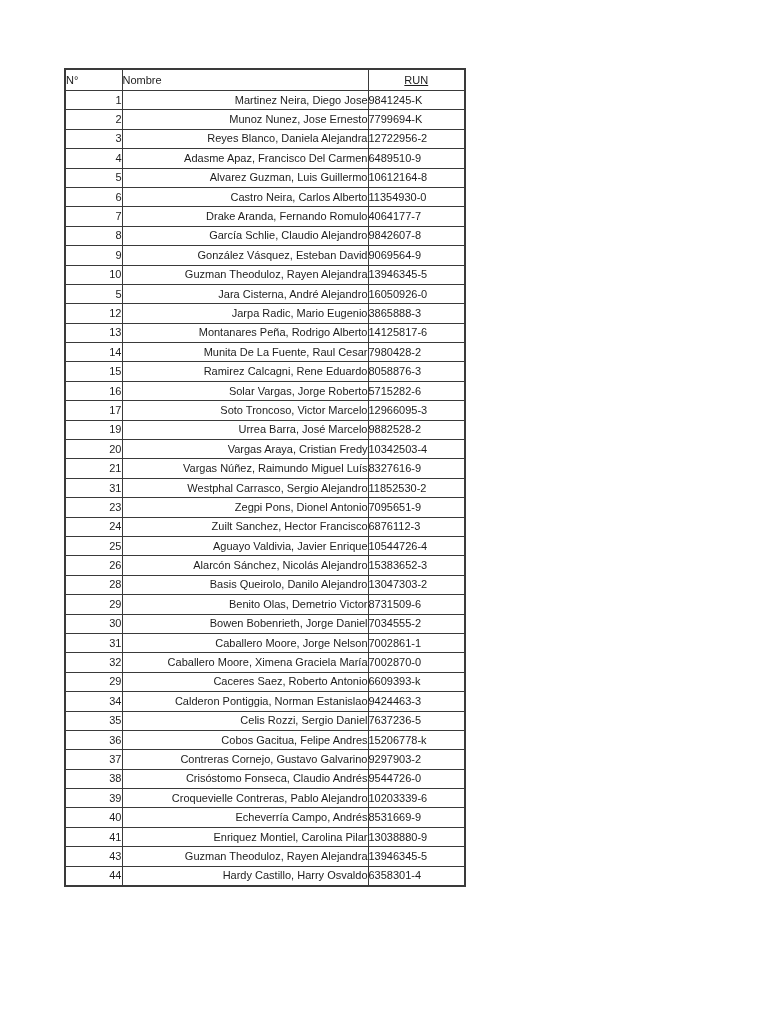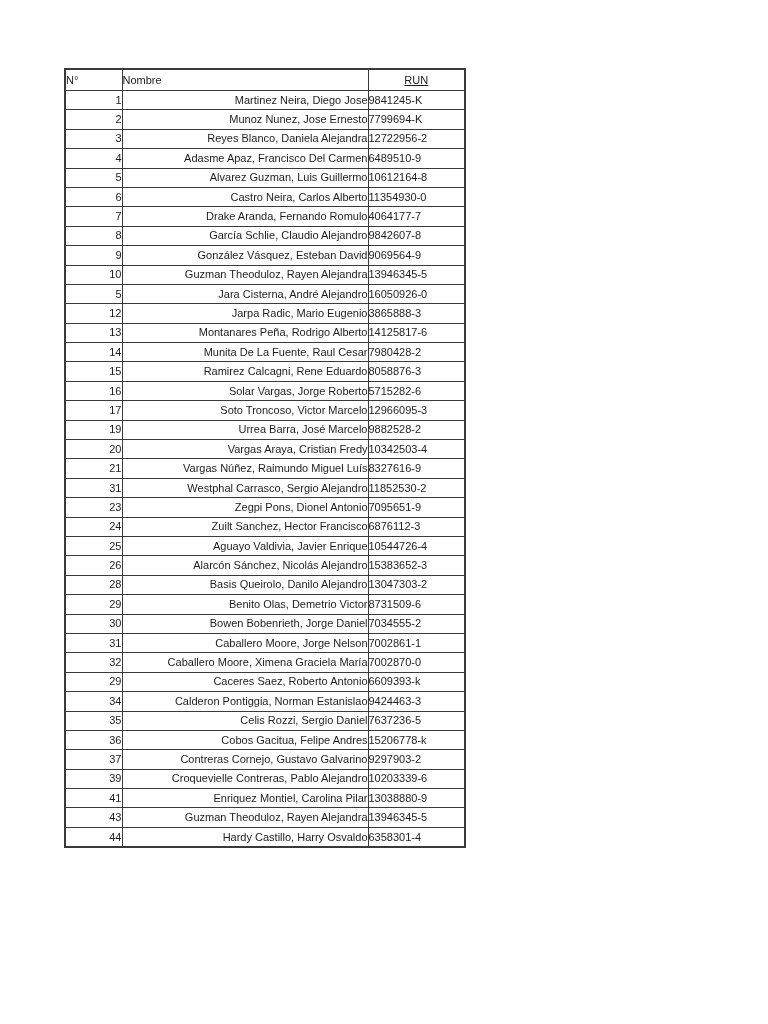--- a/index.html
+++ b/index.html
@@ -263,23 +263,33 @@
           <td class="num">36</td>
           <td class="nombre">Cobos Gacitua, Felipe Andres</td>
           <td class="run">15206778-k</td>
         </tr>
         <tr>
           <td class="num">37</td>
           <td class="nombre">Contreras Cornejo, Gustavo Galvarino</td>
           <td class="run">9297903-2</td>
         </tr>
         <tr>
+          <td class="num">38</td>
+          <td class="nombre">Crisóstomo Fonseca, Claudio Andrés</td>
+          <td class="run">9544726-0</td>
+        </tr>
+        <tr>
           <td class="num">39</td>
           <td class="nombre">Croquevielle Contreras, Pablo Alejandro</td>
           <td class="run">10203339-6</td>
+        </tr>
+        <tr>
+          <td class="num">40</td>
+          <td class="nombre">Echeverría Campo, Andrés</td>
+          <td class="run">8531669-9</td>
         </tr>
         <tr>
           <td class="num">41</td>
           <td class="nombre">Enriquez Montiel, Carolina Pilar</td>
           <td class="run">13038880-9</td>
         </tr>
         <tr>
           <td class="num">43</td>
           <td class="nombre">Guzman Theoduloz, Rayen Alejandra</td>
           <td class="run">13946345-5</td>

